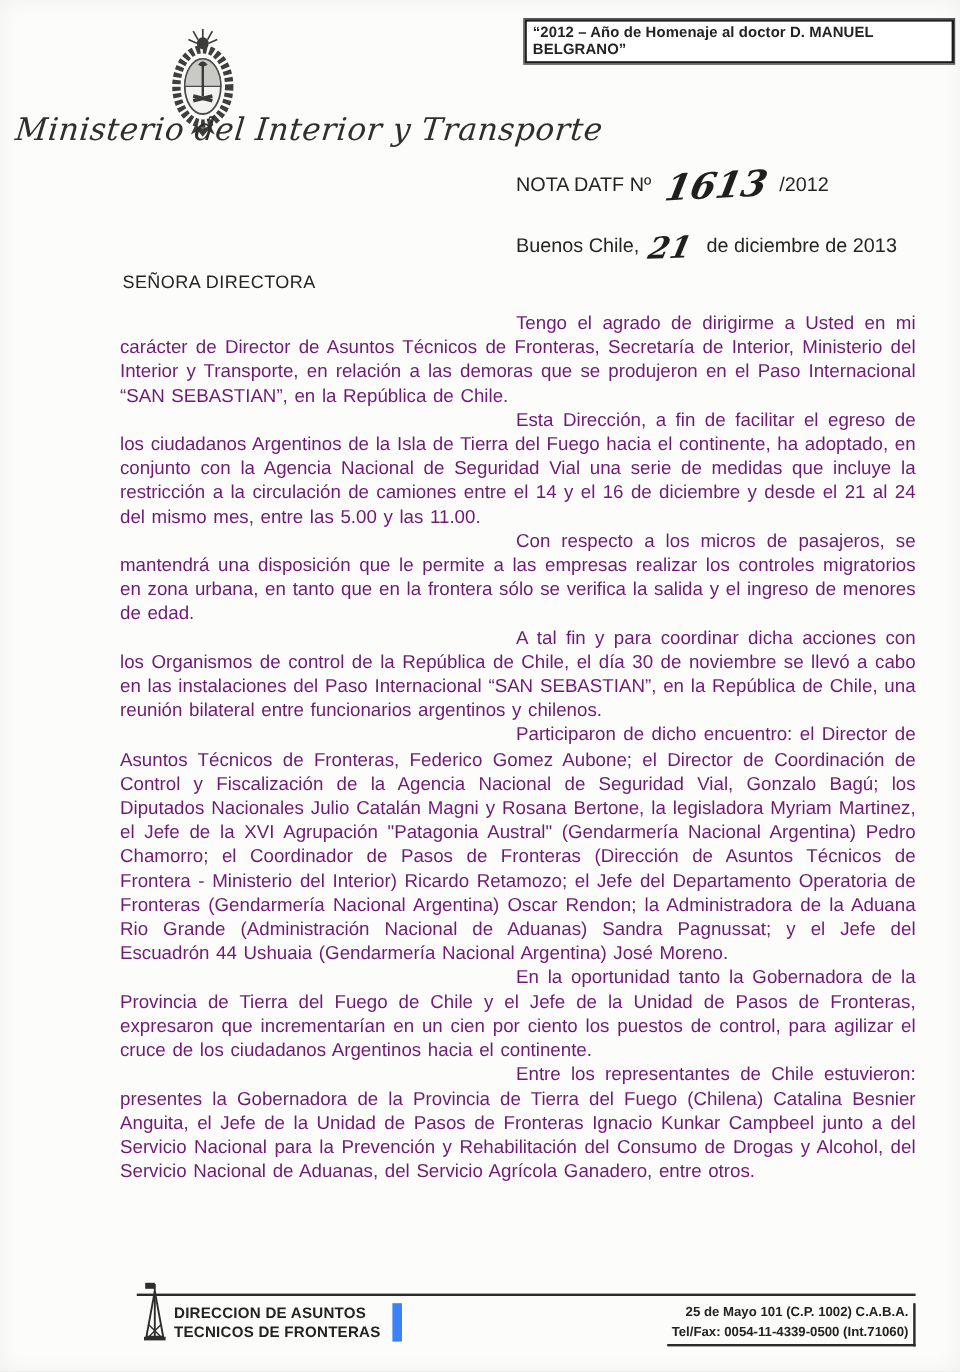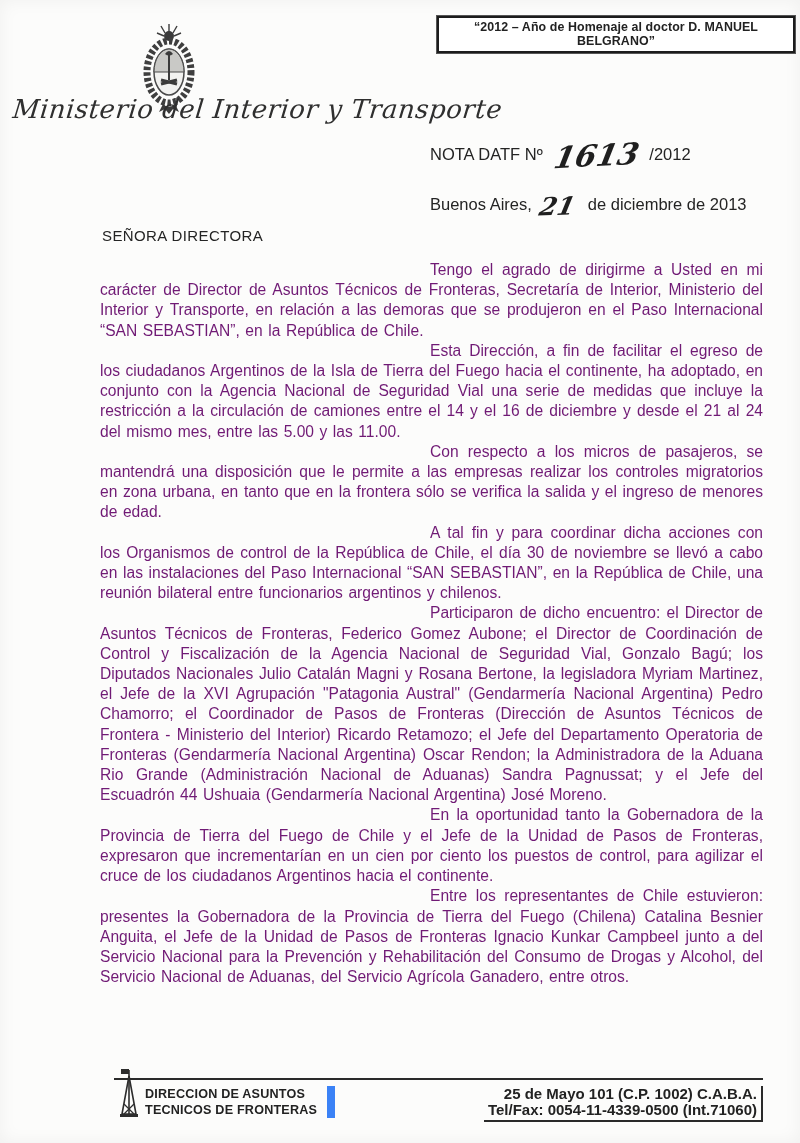--- a/index.html
+++ b/index.html
@@ -12,21 +12,21 @@
     font-family:"Liberation Sans", sans-serif;
     color:#2b2b2b;
     box-shadow:inset 0 0 18px rgba(0,0,0,0.05);
   }
   
   .motto-box{
     position:absolute;left:437px;top:16px;width:344px;
     border:2px solid #1c1c1c;outline:1px solid #555;
     padding:2px 5px 3px 5px;
     font-size:12.4px;font-weight:bold;letter-spacing:0.1px;
-    color:#222;text-align:center;background:#fff;
+    color:#222;background:#fff;
   }
   .coat{position:absolute;left:137px;top:24px;width:64px;height:96px;}
   .ministry{
     position:absolute;left:13px;top:94px;width:360px;
     font-family:"DejaVu Serif", serif;font-style:italic;
     font-size:26px;color:#2f2f2f;
     transform:skewX(-6deg);letter-spacing:0.5px;white-space:nowrap;
   }
   .nota-line{
     position:absolute;left:430px;top:138px;
@@ -62,21 +62,21 @@
   }
   .obelisk{position:absolute;left:118px;top:1068px;width:22px;height:52px;}
   .footer-office{
     position:absolute;left:145px;top:1086px;
     font-size:12.6px;font-weight:bold;line-height:16px;color:#222;
     letter-spacing:0.2px;
     border-right:8px solid #3b82f6;padding-right:10px;
   }
   .footer-contact{
     position:absolute;right:37px;top:1086px;text-align:right;
-    font-size:15px;font-weight:bold;line-height:16px;color:#222;
+    font-size:11px;font-weight:bold;line-height:16px;color:#222;
     border-bottom:2px solid #2a2a2a;border-right:2px solid #2a2a2a;
     padding:0 4px 2px 4px;
     margin-left:43px;
   }
 </style>
 </head>
 <body>
 
 <div class="page">
 
@@ -113,21 +113,21 @@
 
   <div class="ministry">Ministerio del Interior y Transporte</div>
 
   <div class="nota-line">
     <span class="typed">NOTA DATF  Nº</span>
     <span class="handwritten hw-number">1613</span>
     <span class="typed">/2012</span>
   </div>
 
   <div class="date-line">
-    <span class="typed">Buenos Aires,</span>
+    <span class="typed">Buenos Chile,</span>
     <span class="handwritten hw-day">21</span>
     <span class="typed">de diciembre de 2013</span>
   </div>
 
   <div class="salutation">SEÑORA DIRECTORA</div>
 
   <div class="body-text">
     <p>Tengo el agrado de dirigirme a Usted en mi carácter de Director de Asuntos Técnicos de Fronteras, Secretaría de Interior, Ministerio del Interior y Transporte, en relación a las demoras que se produjeron en el Paso Internacional “SAN SEBASTIAN”, en la República de Chile.</p>
     <p>Esta Dirección, a fin de facilitar el egreso de los ciudadanos Argentinos de la Isla de Tierra del Fuego hacia el continente, ha adoptado, en conjunto con la Agencia Nacional de Seguridad Vial una serie de medidas que incluye la restricción a la circulación de camiones entre el 14 y el 16 de diciembre y desde el 21 al 24 del mismo mes, entre las 5.00 y las 11.00.</p>
     <p>Con respecto a los micros de pasajeros, se mantendrá una disposición que le permite a las empresas realizar los controles migratorios en zona urbana, en tanto que en la frontera sólo se verifica la salida y el ingreso de menores de edad.</p>

